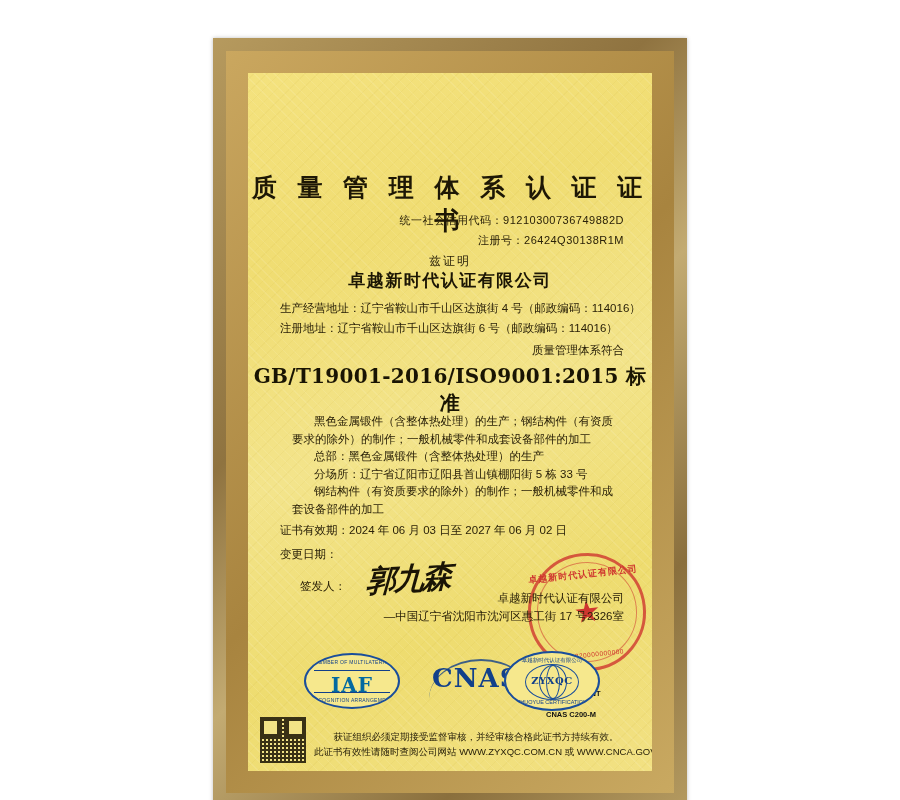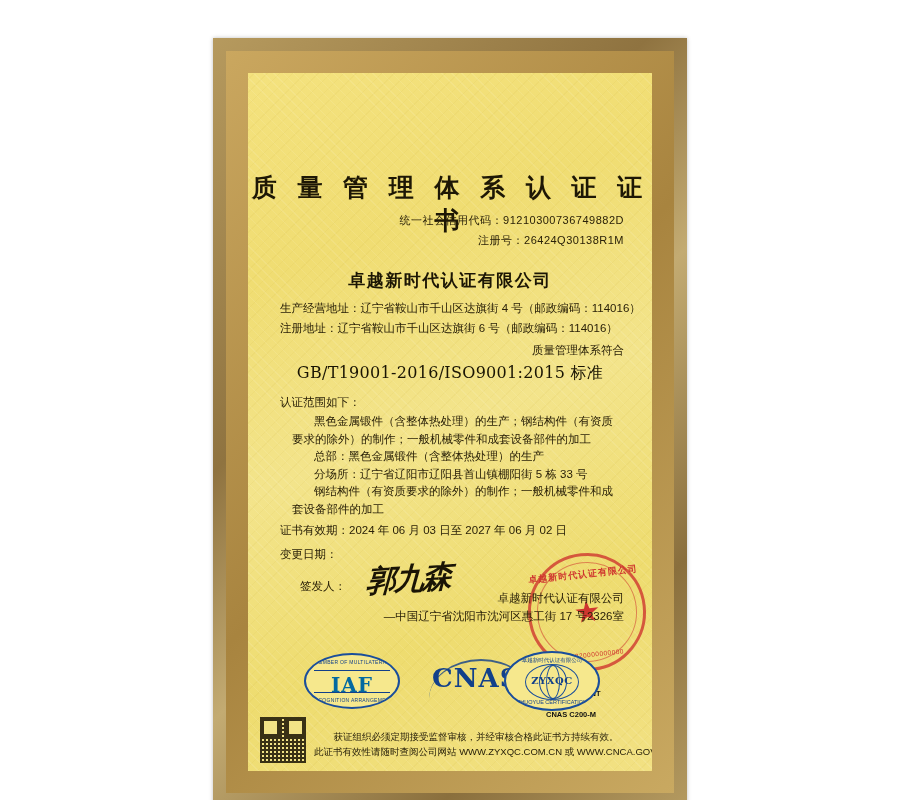--- a/index.html
+++ b/index.html
@@ -129,22 +129,22 @@
   .addr2 { top: 248px; }
   .conform { top: 270px; text-align: right; }
 
   .standard {
     position: absolute;
     top: 290px;
     left: 0;
     right: 0;
     text-align: center;
     font-family: "DejaVu Serif", serif;
-    font-size: 16px;
-    font-weight: normal;
+    font-size: 20px;
+    font-weight: bold;
     letter-spacing: 0.3px;
     color: #191403;
   }
 
   .scope-head { top: 322px; }
 
   .scope-block {
     position: absolute;
     left: 32px;
     right: 28px;
@@ -418,30 +418,30 @@
           <div class="cert-title">质 量 管 理 体 系 认 证 证 书</div>
 
           <div class="code-line l1">
             <span>统一社会信用代码：</span><span>91210300736749882D</span>
           </div>
 
           <div class="code-line l2">
             <span>注册号：</span><span>26424Q30138R1M</span>
           </div>
 
+          <div class="hereby">兹证明</div>
 
           <div class="company">卓越新时代认证有限公司</div>
 
           <div class="body-line addr1">生产经营地址：辽宁省鞍山市千山区达旗街 4 号（邮政编码：114016）</div>
           <div class="body-line addr2">注册地址：辽宁省鞍山市千山区达旗街 6 号（邮政编码：114016）</div>
           <div class="body-line conform">质量管理体系符合</div>
 
           <div class="standard">GB/T19001-2016/ISO9001:2015 标准</div>
 
-          <div class="body-line scope-head">认证范围如下：</div>
 
           <div class="scope-block">
             <p class="indent">黑色金属锻件（含整体热处理）的生产；钢结构件（有资质要求的除外）的制作；一般机械零件和成套设备部件的加工</p>
             <p class="indent">总部：黑色金属锻件（含整体热处理）的生产</p>
             <p class="indent">分场所：辽宁省辽阳市辽阳县首山镇棚阳街 5 栋 33 号</p>
             <p class="indent">钢结构件（有资质要求的除外）的制作；一般机械零件和成套设备部件的加工</p>
           </div>
 
           <div class="body-line validity">证书有效期：2024 年 06 月 03 日至 2027 年 06 月 02 日</div>
           <div class="body-line change-date">变更日期：</div>

